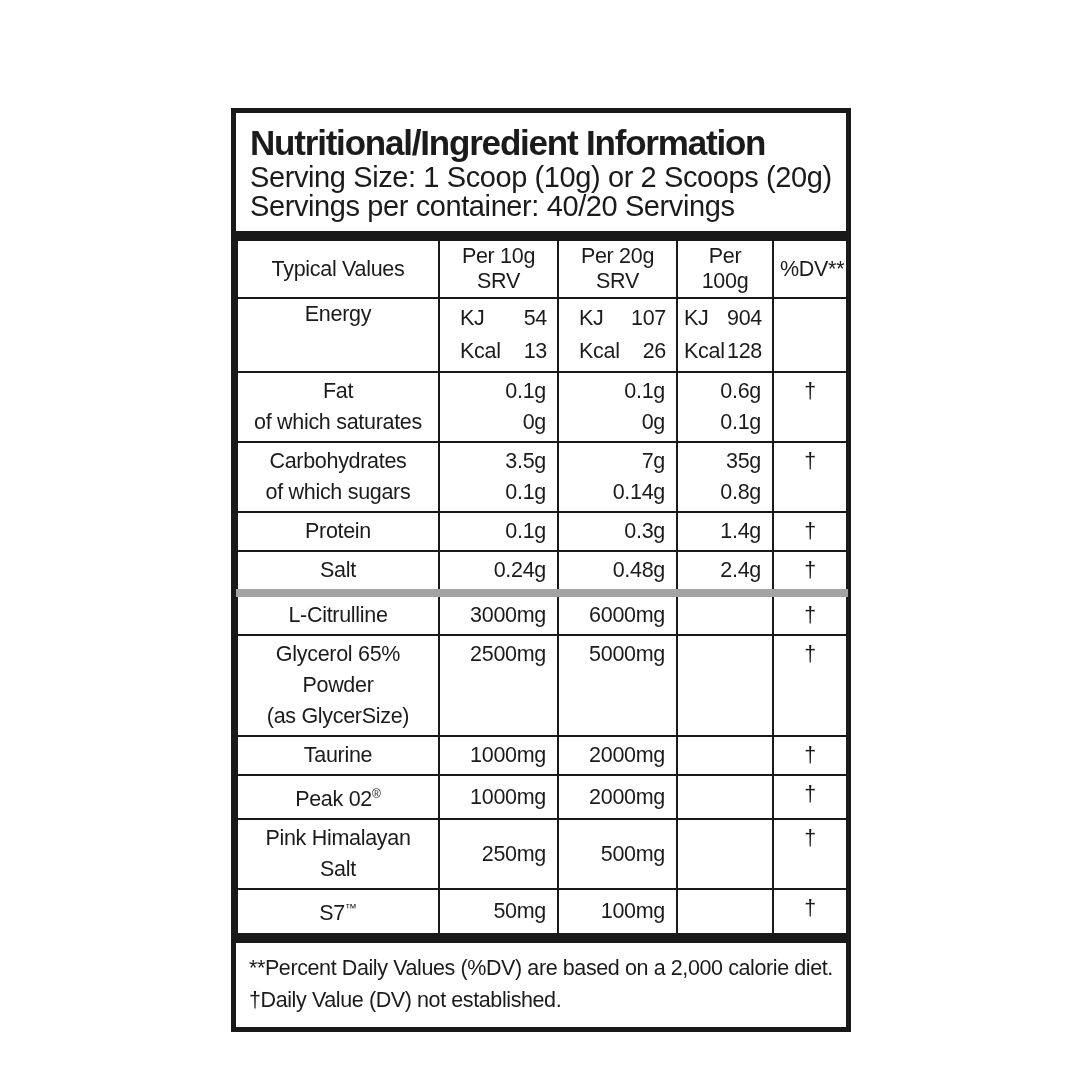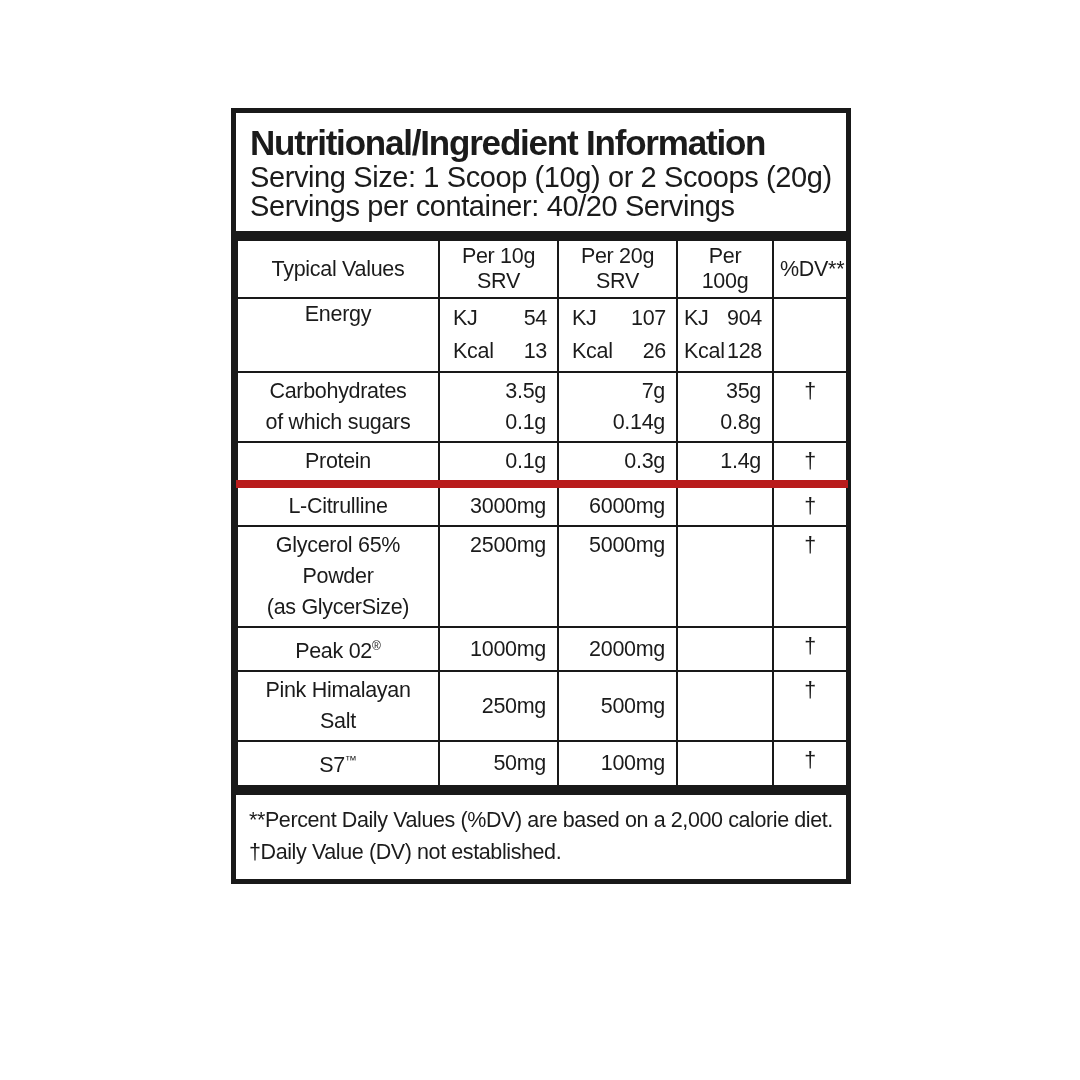--- a/index.html
+++ b/index.html
@@ -39,24 +39,24 @@
   tr.r1 td { height:37px; }
   tr.r2 td { height:70px; }
   .lbl { text-align:center; }
   .num { text-align:right; }
   .ctr { text-align:center; }
   .dv  { text-align:center; vertical-align:top; line-height:29px; }
   .top { vertical-align:top; }
   td div { line-height:31px; }
   .x:empty { display:none; }
   
-  .ecell { vertical-align:top; padding:3px 10px 3px 13px; }
+  .ecell { vertical-align:top; padding:3px 10px 3px 20px; }
   .ecell .er { display:flex; justify-content:space-between; line-height:33px; }
   .ecell.tight { padding-left:6px; }
-  tr.sep td { border-top:8px solid #b91c1c; }
+  tr.sep td { border-top:8px solid #a3a3a3; }
   sup.mk { font-size:12px; letter-spacing:0; }
   
   .fnote {
     border-top:8px solid #191919;
     padding:9px 13px 11px 13px;
     font-size:21.5px; line-height:32px; letter-spacing:-0.4px;
   }
 </style>
 </head>
 <body>
@@ -116,20 +116,41 @@
                 <span>904</span>
               </div>
           <div class="er">
                 <span>Kcal</span>
                 <span>128</span>
               </div>
         </td>
         <td class="dv"></td>
       </tr>
 
+      <tr class="r2">
+        <td class="lbl">
+              <div>Fat</div>
+              <div class="x">of which saturates</div>
+            </td>
+        <td class="num">
+              <div>0.1g</div>
+              <div class="x">0g</div>
+            </td>
+        <td class="num">
+              <div>0.1g</div>
+              <div class="x">0g</div>
+            </td>
+        <td class="num">
+              <div>0.6g</div>
+              <div class="x">0.1g</div>
+            </td>
+        <td class="dv">
+              <div>†</div>
+            </td>
+      </tr>
 
       <tr class="r2">
         <td class="lbl">
               <div>Carbohydrates</div>
               <div class="x">of which sugars</div>
             </td>
         <td class="num">
               <div>3.5g</div>
               <div class="x">0.1g</div>
             </td>
@@ -158,20 +179,37 @@
             </td>
         <td class="num">
               <div>1.4g</div>
             </td>
         <td class="dv">
               <div>†</div>
             </td>
       </tr>
 
 
+      <tr class="r1">
+        <td class="lbl">
+              <div>Salt</div>
+            </td>
+        <td class="num">
+              <div>0.24g</div>
+            </td>
+        <td class="num">
+              <div>0.48g</div>
+            </td>
+        <td class="num">
+              <div>2.4g</div>
+            </td>
+        <td class="dv">
+              <div>†</div>
+            </td>
+      </tr>
 
       <tr class="r1 sep">
         <td class="lbl">
               <div><span>L-Citrulline</span></div>
             </td>
         <td class="num">
               <div>3000mg</div>
             </td>
         <td class="num">
               <div>6000mg</div>
@@ -193,20 +231,35 @@
         <td class="num top">
               <div>5000mg</div>
             </td>
         <td class="num"></td>
         <td class="dv">
               <div>†</div>
             </td>
       </tr>
 
 
+      <tr class="r1">
+        <td class="lbl">
+              <div><span>Taurine</span></div>
+            </td>
+        <td class="num">
+              <div>1000mg</div>
+            </td>
+        <td class="num">
+              <div>2000mg</div>
+            </td>
+        <td class="num"></td>
+        <td class="dv">
+              <div>†</div>
+            </td>
+      </tr>
 
       <tr class="r1">
         <td class="lbl">
               <div><span>Peak 02</span><sup class="mk">®</sup></div>
             </td>
         <td class="num">
               <div>1000mg</div>
             </td>
         <td class="num">
               <div>2000mg</div>

